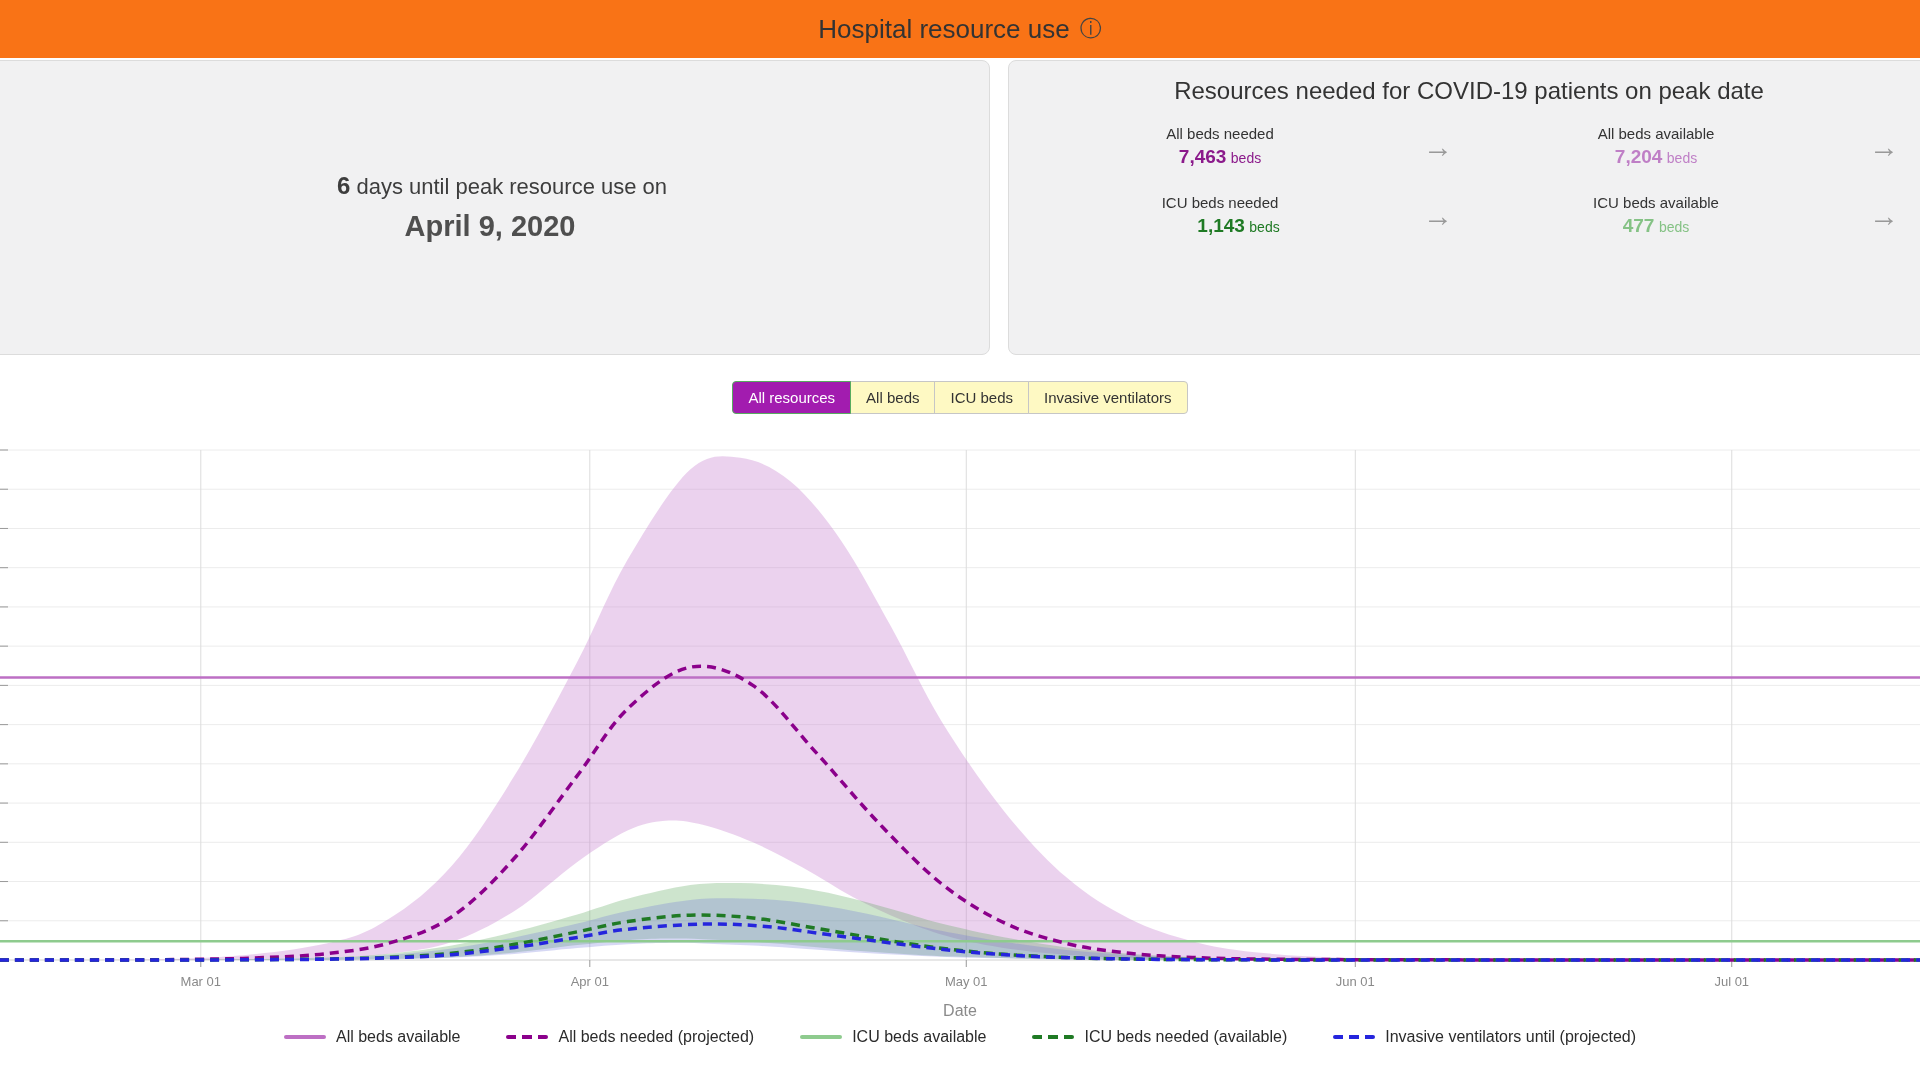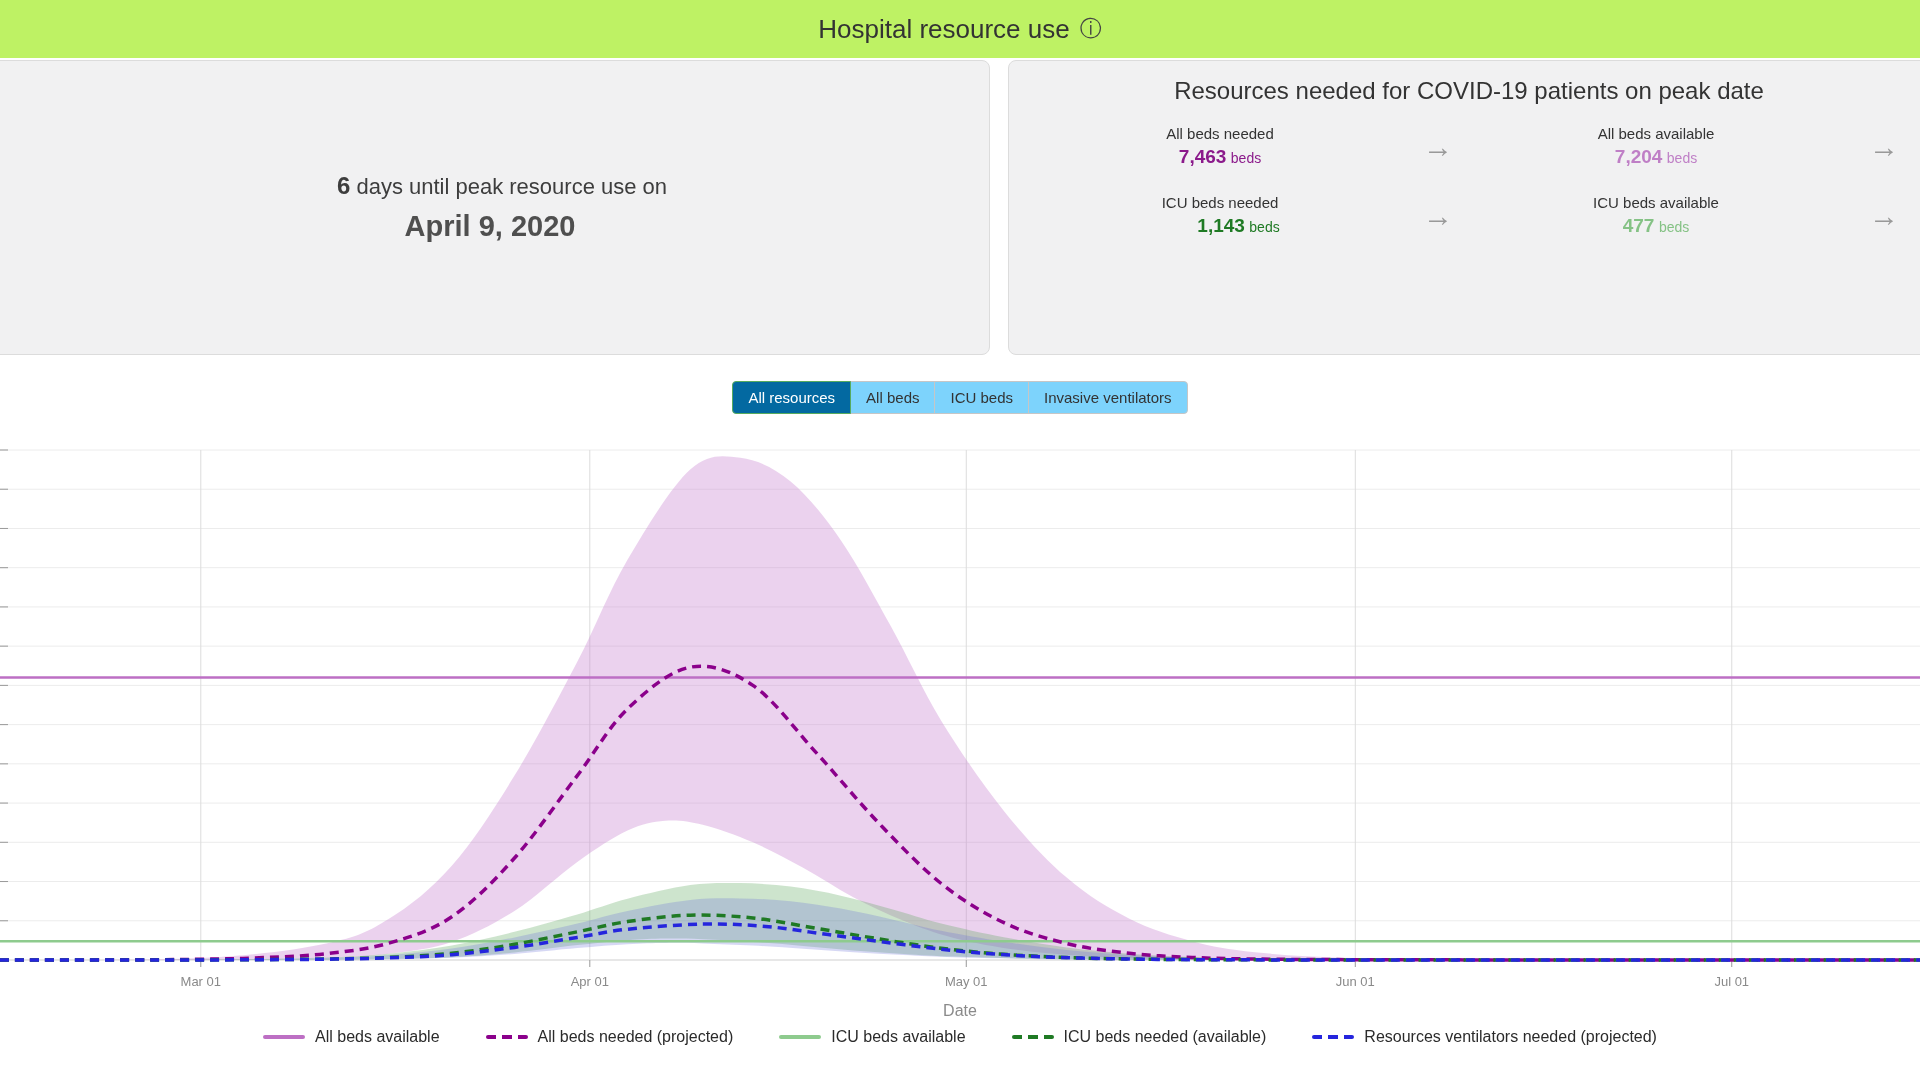--- a/index.html
+++ b/index.html
@@ -1,20 +1,20 @@
 <!DOCTYPE html>
 <html><head>
 <meta charset="utf-8">
 <style>
   * { box-sizing: border-box; margin: 0; padding: 0; }
   html,body { width: 1920px; background: #fff; font-family: "Liberation Sans", sans-serif; color: #333; overflow-x: hidden; }
   body { height: 1080px; }
 
   
-  .header { height: 58px; display: flex; align-items: center; justify-content: center; gap: 10px; background: #bef264; }
+  .header { height: 58px; display: flex; align-items: center; justify-content: center; gap: 10px; background: #f97316; }
   .header-title { font-size: 26px; color: #333; }
   .info-icon { font-size: 22px; color: #444; line-height: 1; cursor: pointer; }
 
   
   .panels { display: flex; gap: 18px; margin-top: 2px; height: 295px; }
   .panel { background: #f1f1f2; border: 1px solid #dcdcdc; border-radius: 8px; }
   .peak-panel { width: 1000px; margin-left: -10px; flex: 0 0 auto; display: flex; flex-direction: column; align-items: center; justify-content: center; }
   .peak-line1 { font-size: 22px; color: #3d3d3d; margin-left: 24px; }
   .peak-days { font-weight: bold; font-size: 24px; }
   .peak-date { font-size: 29px; font-weight: bold; color: #4f4f4f; margin-top: 10px; }
@@ -24,26 +24,26 @@
   .res-grid { display: grid; grid-template-columns: 1fr 70px 1fr 90px; row-gap: 26px; align-items: center; padding-left: 28px; }
   .stat { text-align: center; }
   .stat-label { font-size: 15px; color: #333; margin-bottom: 4px; }
   .stat .num { font-size: 19px; font-weight: bold; }
   .stat .unit { font-size: 14px; }
   .arrow { font-size: 30px; color: #999; text-align: center; line-height: 1; }
   .r3c3 { grid-column: 3; }
 
   
   .tabs { margin-top: 26px; display: flex; justify-content: center; }
-  .tab { font-family: "Liberation Sans", sans-serif; font-size: 15px; color: #333; background: #7dd3fc;
+  .tab { font-family: "Liberation Sans", sans-serif; font-size: 15px; color: #333; background: #fef9c3;
          border: 1px solid #c6c6c6; padding: 7px 15px; cursor: pointer; position: relative; }
   .tab + .tab { margin-left: -1px; }
   .tab:first-child { border-radius: 4px 0 0 4px; }
   .tab:last-child { border-radius: 0 4px 4px 0; }
-  .tab.active { background: #0369a1; border-color: #57ab5f; color: #fff; z-index: 2; }
+  .tab.active { background: #a21caf; border-color: #57ab5f; color: #fff; z-index: 2; }
 
   
   .chart-wrap { margin-top: 34px; }
   svg { display: block; font-family: "Liberation Sans", sans-serif; }
 
   
   .legend { margin-top: 8px; display: flex; justify-content: center; align-items: center; gap: 46px; }
   .legend-item { display: flex; align-items: center; gap: 10px; font-size: 16px; color: #2b2b2b; }
   .swatch { width: 42px; height: 4px; border-radius: 2px; flex: 0 0 auto; }
 </style>
@@ -168,15 +168,15 @@
   <div class="legend-item">
     <span class="swatch" style="background: rgb(142, 203, 142);"></span>
     <span class="legend-label">ICU beds available</span>
   </div>
   <div class="legend-item">
     <span class="swatch" style="background: repeating-linear-gradient(90deg, rgb(31, 122, 36) 0px, rgb(31, 122, 36) 10px, transparent 10px, transparent 16px);"></span>
     <span class="legend-label">ICU beds needed (available)</span>
   </div>
   <div class="legend-item">
     <span class="swatch" style="background: repeating-linear-gradient(90deg, rgb(37, 37, 221) 0px, rgb(37, 37, 221) 10px, transparent 10px, transparent 16px);"></span>
-    <span class="legend-label">Resources ventilators needed (projected)</span>
+    <span class="legend-label">Invasive ventilators until (projected)</span>
   </div>
 </div>
 
 </body></html>

